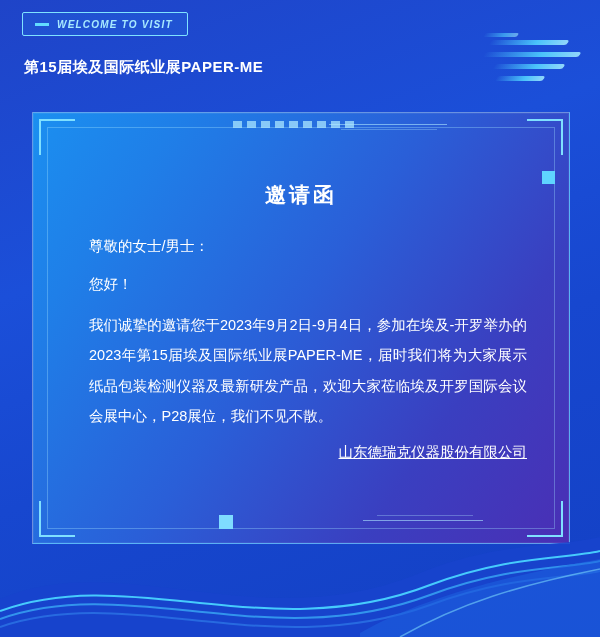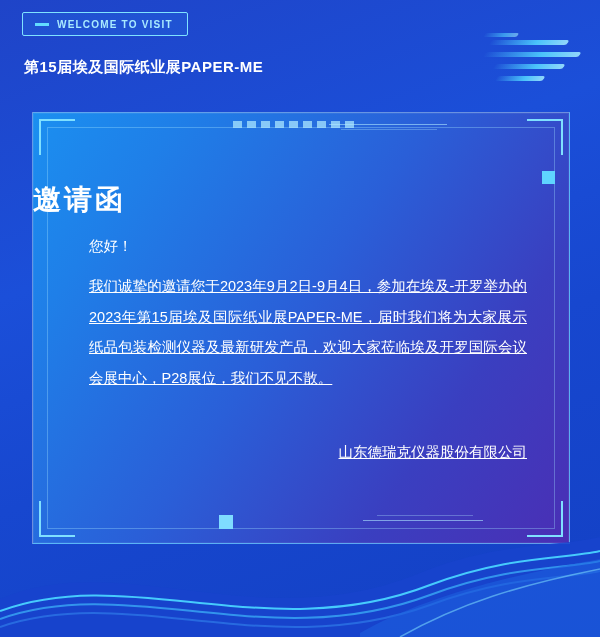--- a/index.html
+++ b/index.html
@@ -60,20 +60,21 @@
     width: 14px;
     height: 3px;
     background: #62dcff;
     margin-right: 8px;
   }
   .ribbon .txt {
     color: #a8eaff;
     font-size: 10px;
     letter-spacing: 1.2px;
     font-weight: bold;
+    font-style: italic;
   }
   .poster-title {
     position: absolute;
     top: 58px;
     left: 24px;
     color: #ffffff;
     font-size: 15px;
     font-weight: bold;
     letter-spacing: .5px;
   }
@@ -136,38 +137,38 @@
     background: #5fd4ff;
     pointer-events: none;
   }
   .sq-r { right: 14px; top: 58px; width: 13px; height: 13px; }
   .sq-b { left: 186px; bottom: 14px; width: 14px; height: 14px; background:#7fdcff; }
 
   .card-title {
     position: absolute;
     top: 68px;
     left: 0; right: 0;
-    text-align: left;
-    color: #ffffff;
-    font-size: 28px;
+    text-align: center;
+    color: #ffffff;
+    font-size: 21px;
     font-weight: bold;
     letter-spacing: 3px;
   }
   .body {
     position: absolute;
     left: 56px;
     right: 42px;
     top: 118px;
     color: #ffffff;
     font-size: 14.5px;
     line-height: 2.1;
   }
   .salutation { margin: 0 0 8px 0; }
   .greeting { margin: 0 0 10px 0; }
-  .para { margin: 0; text-align: justify; text-decoration: underline; }
+  .para { margin: 0; text-align: justify; }
   .sign {
     position: absolute;
     right: 42px;
     top: 330px;
     color: #ffffff;
     font-size: 14.5px;
     text-decoration: underline;
   }
 
   
@@ -221,20 +222,21 @@
     <span class="hairline hl-top"></span>
     <span class="hairline hl-top2"></span>
     <span class="hairline hl-bot"></span>
     <span class="hairline hl-bot2"></span>
     <span class="sq sq-r"></span>
     <span class="sq sq-b"></span>
 
     <div class="card-title">邀请函</div>
 
     <div class="body">
+      <p class="salutation">尊敬的女士/男士：</p>
       <p class="greeting">您好！</p>
       <p class="para">我们诚挚的邀请您于2023年9月2日-9月4日，参加在埃及-开罗举办的2023年第15届埃及国际纸业展PAPER-ME，届时我们将为大家展示纸品包装检测仪器及最新研发产品，欢迎大家莅临埃及开罗国际会议会展中心，P28展位，我们不见不散。</p>
     </div>
 
     <div class="sign">山东德瑞克仪器股份有限公司</div>
   </div>
 
   <svg class="waves" viewBox="0 0 600 130" preserveAspectRatio="none">
     <path d="M0,92 C120,40 260,132 420,66 C500,34 560,40 600,30 L600,130 L0,130 Z" fill="#1743cc" opacity="0.85"></path>
     <path d="M0,104 C130,56 270,140 430,78 C510,48 566,52 600,44" stroke="#49d3ff" stroke-width="2" fill="none" opacity="0.95"></path>

